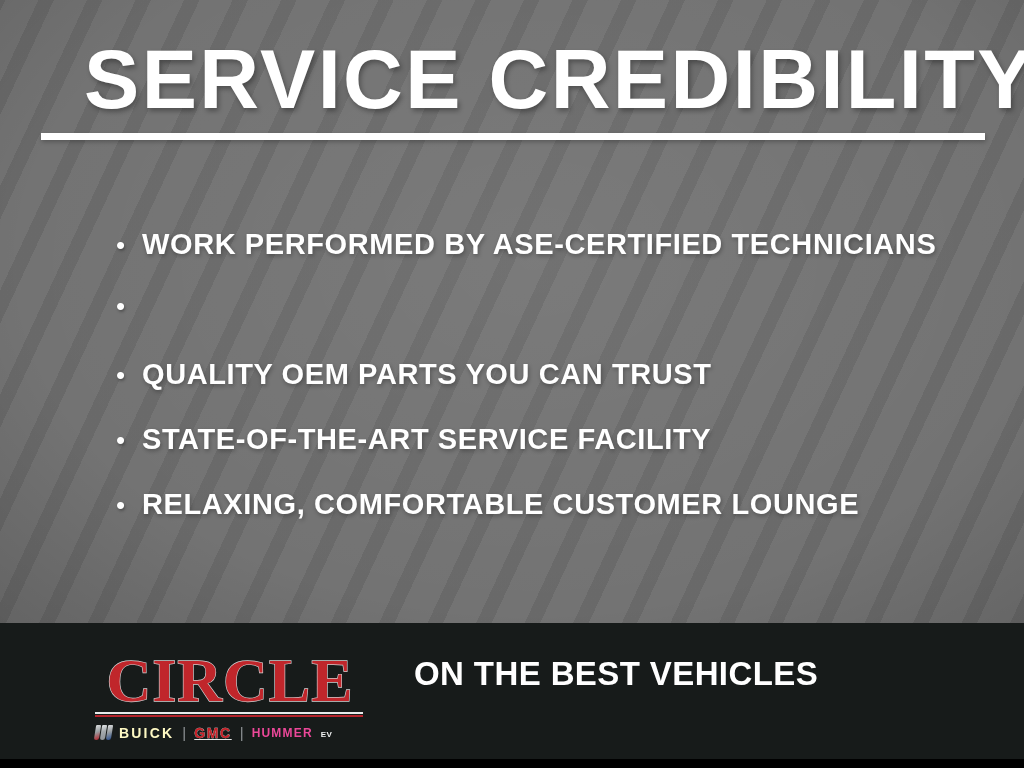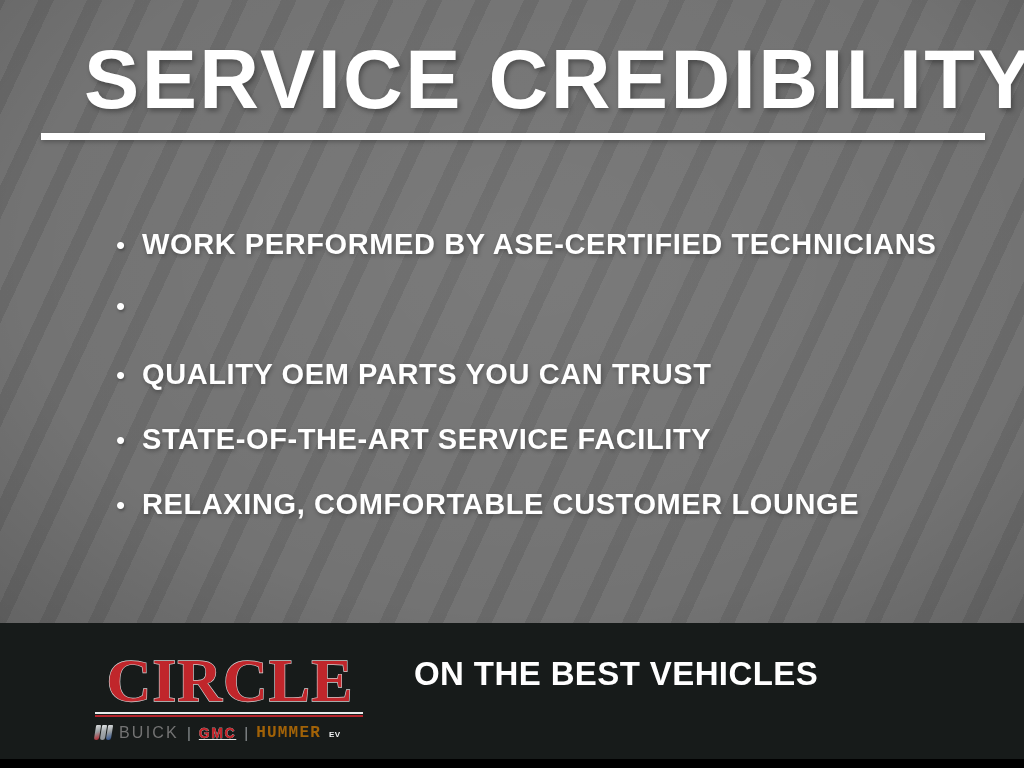--- a/index.html
+++ b/index.html
@@ -158,46 +158,45 @@
   .shield {
     width: 5px;
     height: 15px;
     border-radius: 1px 1px 2.5px 2.5px;
     transform: skewX(-9deg);
   }
   .shield.s1 { background: linear-gradient(160deg,#d9dcdd 0%,#9aa0a3 45%,#b3262d 100%); }
   .shield.s2 { background: linear-gradient(160deg,#e2e5e6 0%,#a2a8ab 45%,#8e9498 100%); }
   .shield.s3 { background: linear-gradient(160deg,#d9dcdd 0%,#9aa0a3 45%,#2b4f8e 100%); }
   .brand-buick {
-    color: #737373;
-    font-size: 16px;
-    font-weight: 400;
+    color: #fef9c3;
+    font-size: 14px;
+    font-weight: 700;
     letter-spacing: 2.2px;
   }
   .brand-sep {
     color: #8d9294;
     font-size: 15px;
     font-weight: 400;
     margin: 0 1px;
   }
   .brand-gmc {
     color: #cb2027;
     font-size: 14px;
     font-weight: 700;
     letter-spacing: 1.6px;
     -webkit-text-stroke: 0.4px #e6e8e8;
     paint-order: stroke fill;
     text-decoration: underline;
   }
   .brand-hummer {
-    color: #a16207;
-    font-size: 16px;
+    color: #ec4899;
+    font-size: 12px;
     font-weight: 700;
     letter-spacing: 1.2px;
-    font-family: Liberation Mono, monospace;
   }
   .brand-ev {
     color: #f0f2f2;
     font-size: 8px;
     font-weight: 700;
     letter-spacing: 0.4px;
     margin-left: 1px;
     position: relative;
     top: 2px;
   }

